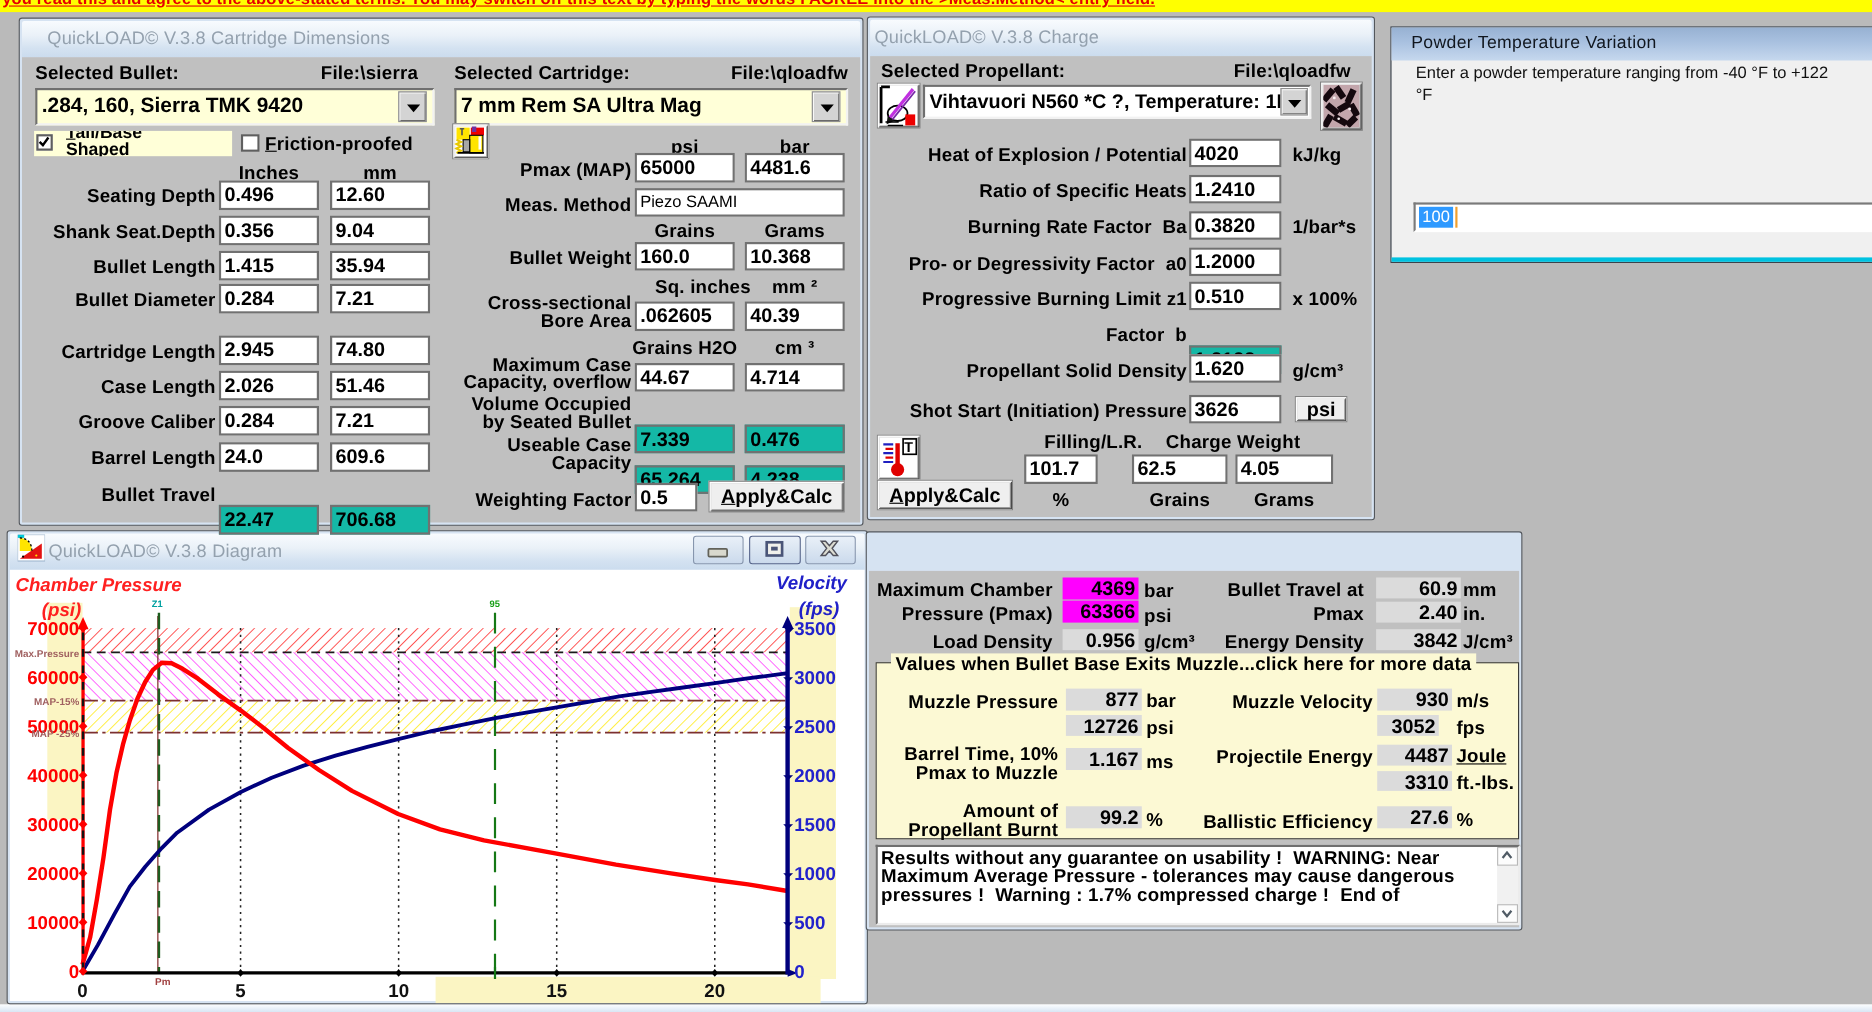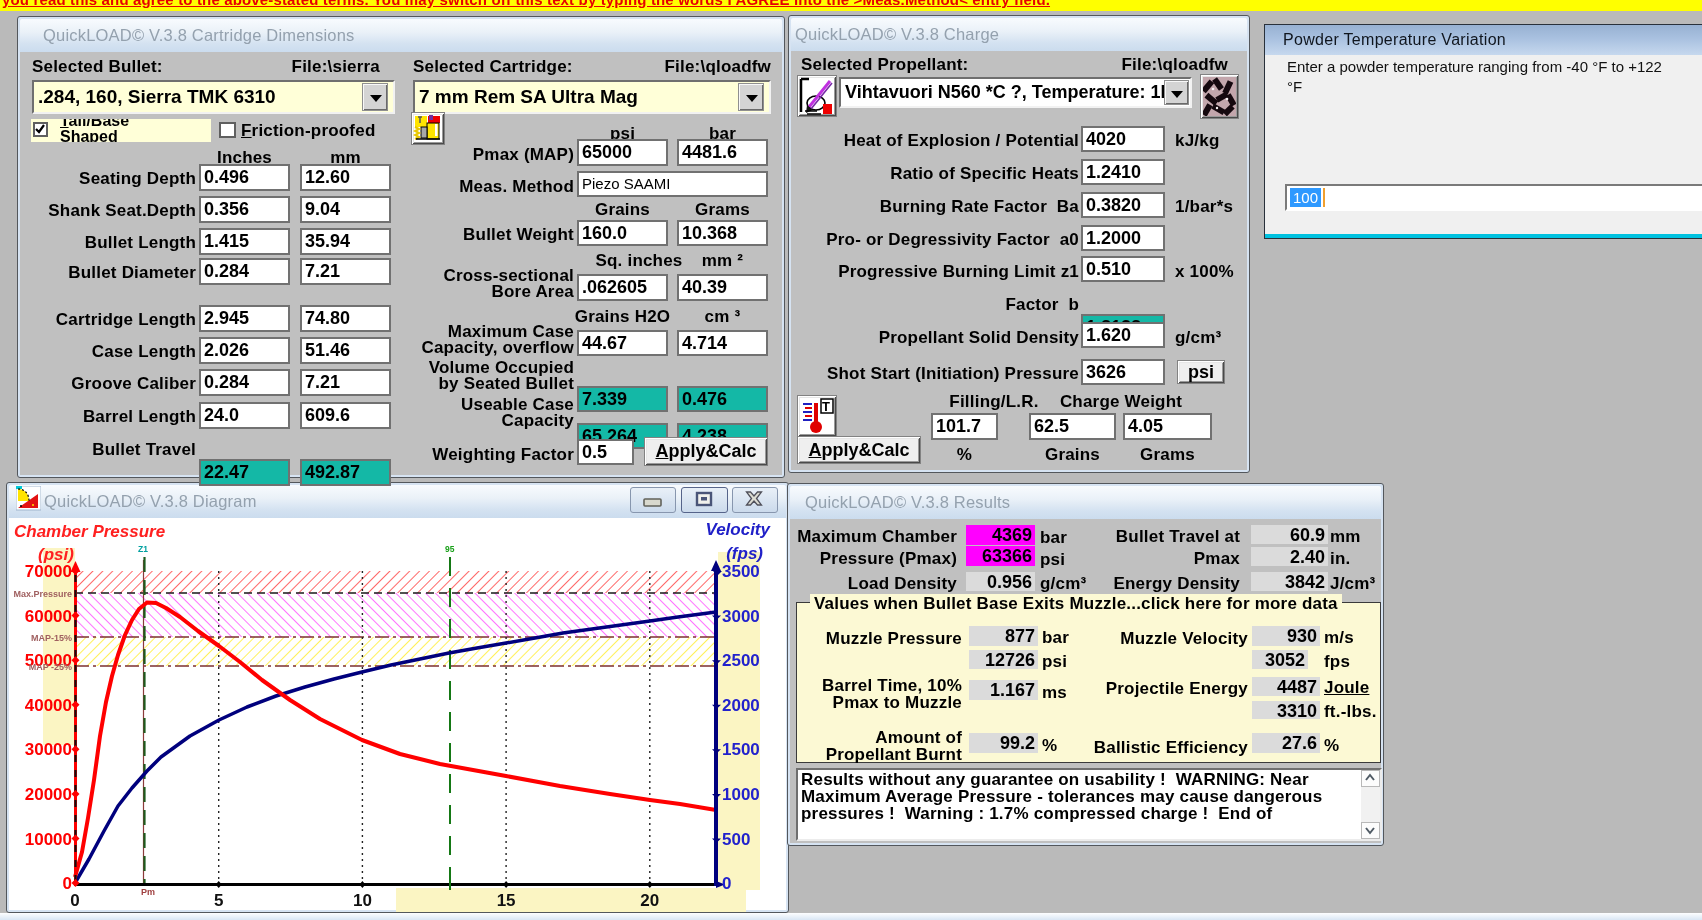--- a/index.html
+++ b/index.html
@@ -36,40 +36,39 @@
 </div>
 <div class="win" style="left:788px;top:15px;width:462px;height:458px;">
   <div class="tb" style="padding-left:4px;">QuickLOAD© V.3.8 Charge</div>
     <div class="cl"></div>
 </div>
 <div class="win" style="left:6px;top:482px;width:783px;height:431px;">
   <div class="tb" style="padding-left:35px;">QuickLOAD© V.3.8 Diagram</div>
   <div class="cl" style="background:#FFF;"></div>
 </div>
 <div class="win" style="left:787px;top:483px;width:597px;height:363px;">
-  <div class="tb" style="padding-left:15px;">QuickLOAD© V.3.8 Results</div>
     <div class="cl"></div>
 </div>
 
 <div class="abs" style="left:1264px;top:24px;width:442px;height:215px;border:1px solid #29313B;background:#F0F0F0;">
   <div class="abs" style="left:0;top:0;right:0;height:30px;background:linear-gradient(180deg,#97B1D2 0%,#A9C1E0 45%,#C6D8EE 100%);"></div>
   <div class="abs" style="left:18px;top:6px;font-size:16px;letter-spacing:0.3px;color:#10161E;">Powder Temperature Variation</div>
   <div class="abs" style="left:22px;top:32px;font-size:15px;line-height:20px;color:#111;">Enter a powder temperature ranging from -40 °F to +122<br>°F</div>
   <div class="abs" style="left:20px;top:159px;width:424px;height:27px;background:#FFF;border:2px solid;border-color:#7A7A7A #FFF #FFF #7A7A7A;">
     <span class="abs" style="left:3px;top:2px;font-size:15px;line-height:19px;background:#2E99FF;color:#FFF;padding:0 3px;">100</span>
     <span class="abs" style="left:36px;top:2px;width:2px;height:19px;background:#F0A030;"></span>
   </div>
   <div class="abs" style="left:0;bottom:0;width:100%;height:4px;background:#00C2E0;"></div>
 </div>
 
 <div class="lab" style="left:32px;top:57px;">Selected Bullet:</div>
 <div class="lab" style="right:1322px;top:57px;">File:\sierra</div>
 <div class="lab" style="left:413px;top:57px;">Selected Cartridge:</div>
 <div class="lab" style="right:931px;top:57px;">File:\qloadfw</div>
-<div class="combo" style="left:32px;top:80px;width:363px;">.284, 160, Sierra TMK 6310</div>
+<div class="combo" style="left:32px;top:80px;width:363px;">.284, 160, Sierra TMK 9420</div>
 <div class="car" style="left:362px;top:83px;width:26px;height:28px;">
     <svg width="26" height="28">
       <polygon points="7,11 19,11 13,18" fill="#000"></polygon>
     </svg>
   </div>
 <div class="combo" style="left:413px;top:80px;width:358px;">7 mm Rem SA Ultra Mag</div>
 <div class="car" style="left:738px;top:83px;width:26px;height:28px;">
     <svg width="26" height="28">
       <polygon points="7,11 19,11 13,18" fill="#000"></polygon>
     </svg>
@@ -105,21 +104,21 @@
 <div class="fld" style="left:199px;top:337px;">2.026</div>
 <div class="fld" style="left:300px;top:337px;">51.46</div>
 <div class="lab" style="right:1506px;top:374px;">Groove Caliber</div>
 <div class="fld" style="left:199px;top:369px;">0.284</div>
 <div class="fld" style="left:300px;top:369px;">7.21</div>
 <div class="lab" style="right:1506px;top:407px;">Barrel Length</div>
 <div class="fld" style="left:199px;top:402px;">24.0</div>
 <div class="fld" style="left:300px;top:402px;">609.6</div>
 <div class="lab" style="right:1506px;top:440px;">Bullet Travel</div>
 <div class="fld ro" style="left:199px;top:435px;">22.47</div>
-<div class="fld ro" style="left:300px;top:435px;">492.87</div>
+<div class="fld ro" style="left:300px;top:435px;">706.68</div>
 
 <div class="btn" style="left:411px;top:112px;width:34px;height:33px;background:#FFF;">
 <svg width="30" height="29" style="position:absolute;left:1px;top:1px;">
 <rect x="2" y="2" width="12" height="11" fill="#FFE400"></rect>
       <rect x="15" y="2" width="12" height="7" fill="#EE0000"></rect>
       <rect x="16" y="1" width="4" height="5" fill="#7030A0"></rect>
 <rect x="14" y="9" width="12" height="16" fill="#FFE400" stroke="#000" stroke-width="1"></rect>
       <rect x="22" y="10" width="2.5" height="12" fill="#FFF"></rect>
 <rect x="8" y="13" width="6" height="11" fill="#A8A8A8" stroke="#000" stroke-width="1"></rect>
 <path d="M2,13 l4,2 -4,2 4,2 -4,2 4,2 -4,2" stroke="#E8C800" stroke-width="2" fill="none"></path>

